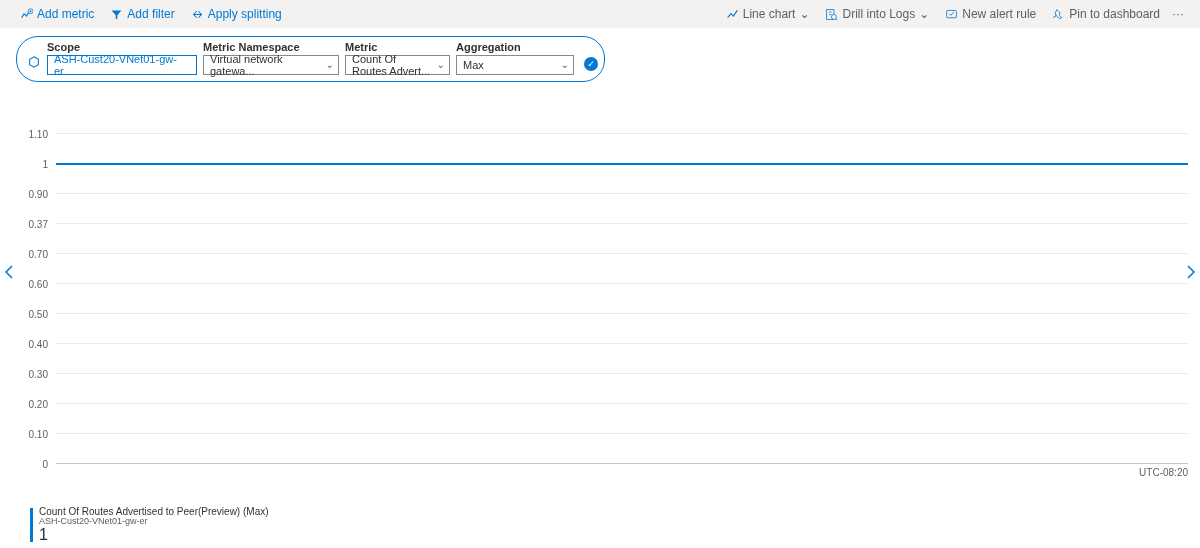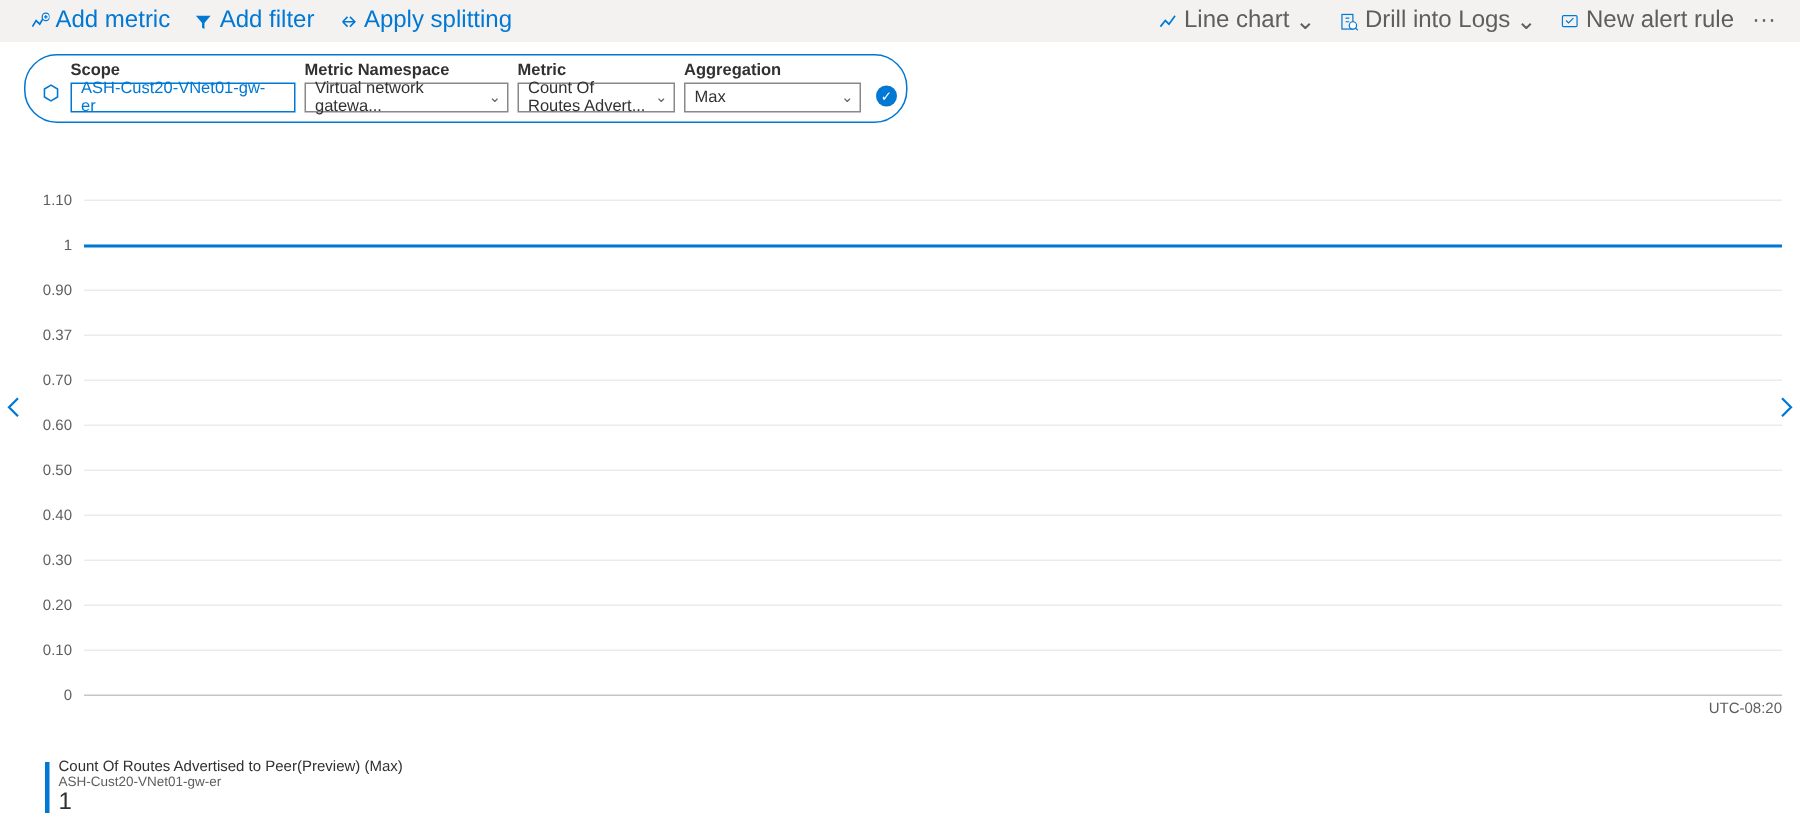--- a/index.html
+++ b/index.html
@@ -9,21 +9,21 @@
   .root { position:relative; width:100%; height:100%; }
 
   
   .title-row { display:flex; align-items:center; gap:6px;
     padding:6px 16px 4px 16px; }
   .title-text { font-size:14px; font-weight:600; }
   .pencil-icon { color:#0078d4; }
 
   
   .toolbar { display:flex; align-items:center; height:28px;
-    padding:0 12px; background:#f3f2f1; font-size:16px; }
+    padding:0 12px; background:#f3f2f1; font-size:12px; }
   .tool-btn { display:inline-flex; align-items:center; gap:4px;
     padding:0 8px; height:24px; cursor:pointer; color:#0078d4;
     border:none; background:none; font:inherit; }
   .tool-btn svg { width:13px; height:13px; }
   .spacer { flex:1; }
   .tool-btn.dim { color:#605e5c; }
   .tool-btn.dim svg { color:#0078d4; }
 
   
   .config-wrap { padding:8px 12px 0 16px; }
@@ -114,20 +114,26 @@
     <span>Drill into Logs</span>
     <span>⌄</span>
   </button>
   <button class="tool-btn dim">
     <svg viewBox="0 0 16 16">
           <rect x="2" y="3" width="12" height="9" rx="1" fill="none" stroke="#0078d4"></rect>
           <path d="M5 7l2 2 4-4" stroke="#0078d4" fill="none"></path>
         </svg>
     <span>New alert rule</span>
   </button>
+  <button class="tool-btn dim">
+    <svg viewBox="0 0 16 16">
+          <path d="M6 2l4 4-1 3 3 3-3 1-4-4-3 3 3-3-1-3 2-4z" fill="none" stroke="#0078d4"></path>
+        </svg>
+    <span>Pin to dashboard</span>
+  </button>
   <button class="tool-btn dim" style="padding:0 4px;">
     <span>···</span>
   </button>
 </div>
 
 <div class="config-wrap">
   <div class="config-pill">
     <span class="res-icon">
       <svg width="14" height="14" viewBox="0 0 16 16">
             <path d="M8 2l5 3v6l-5 3-5-3V5l5-3z" fill="none" stroke="#0078d4" stroke-width="1.2"></path>

